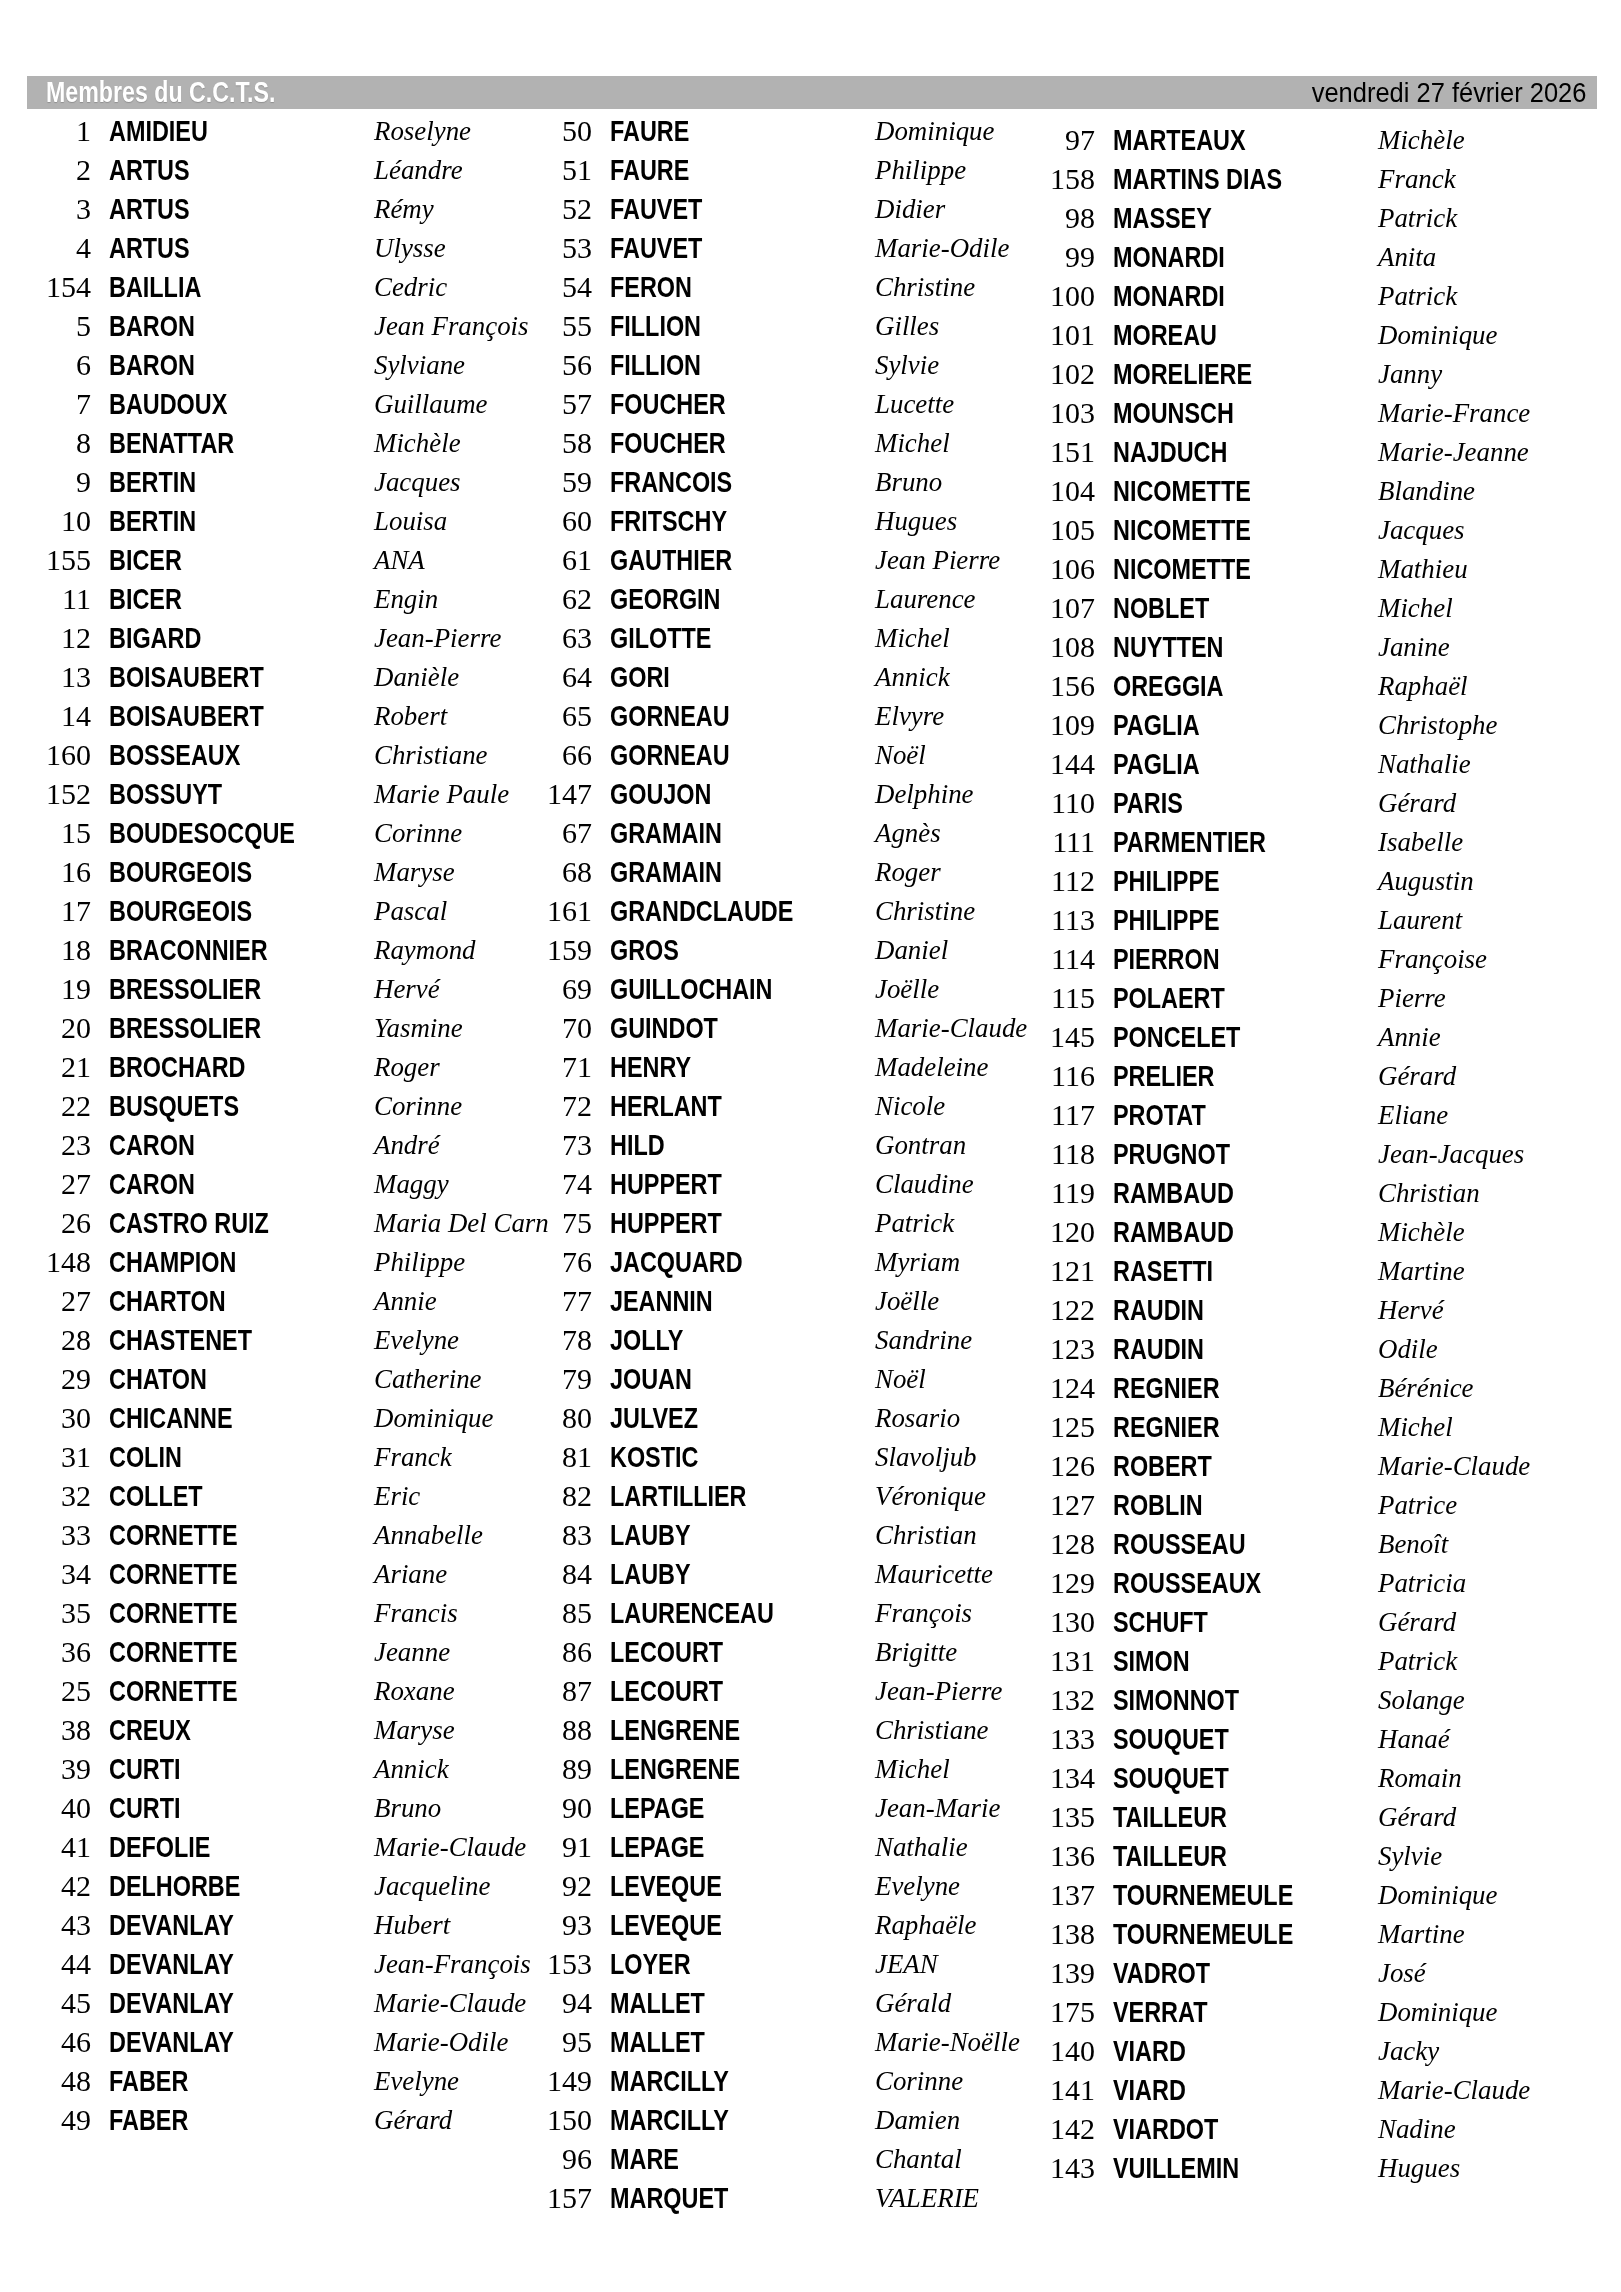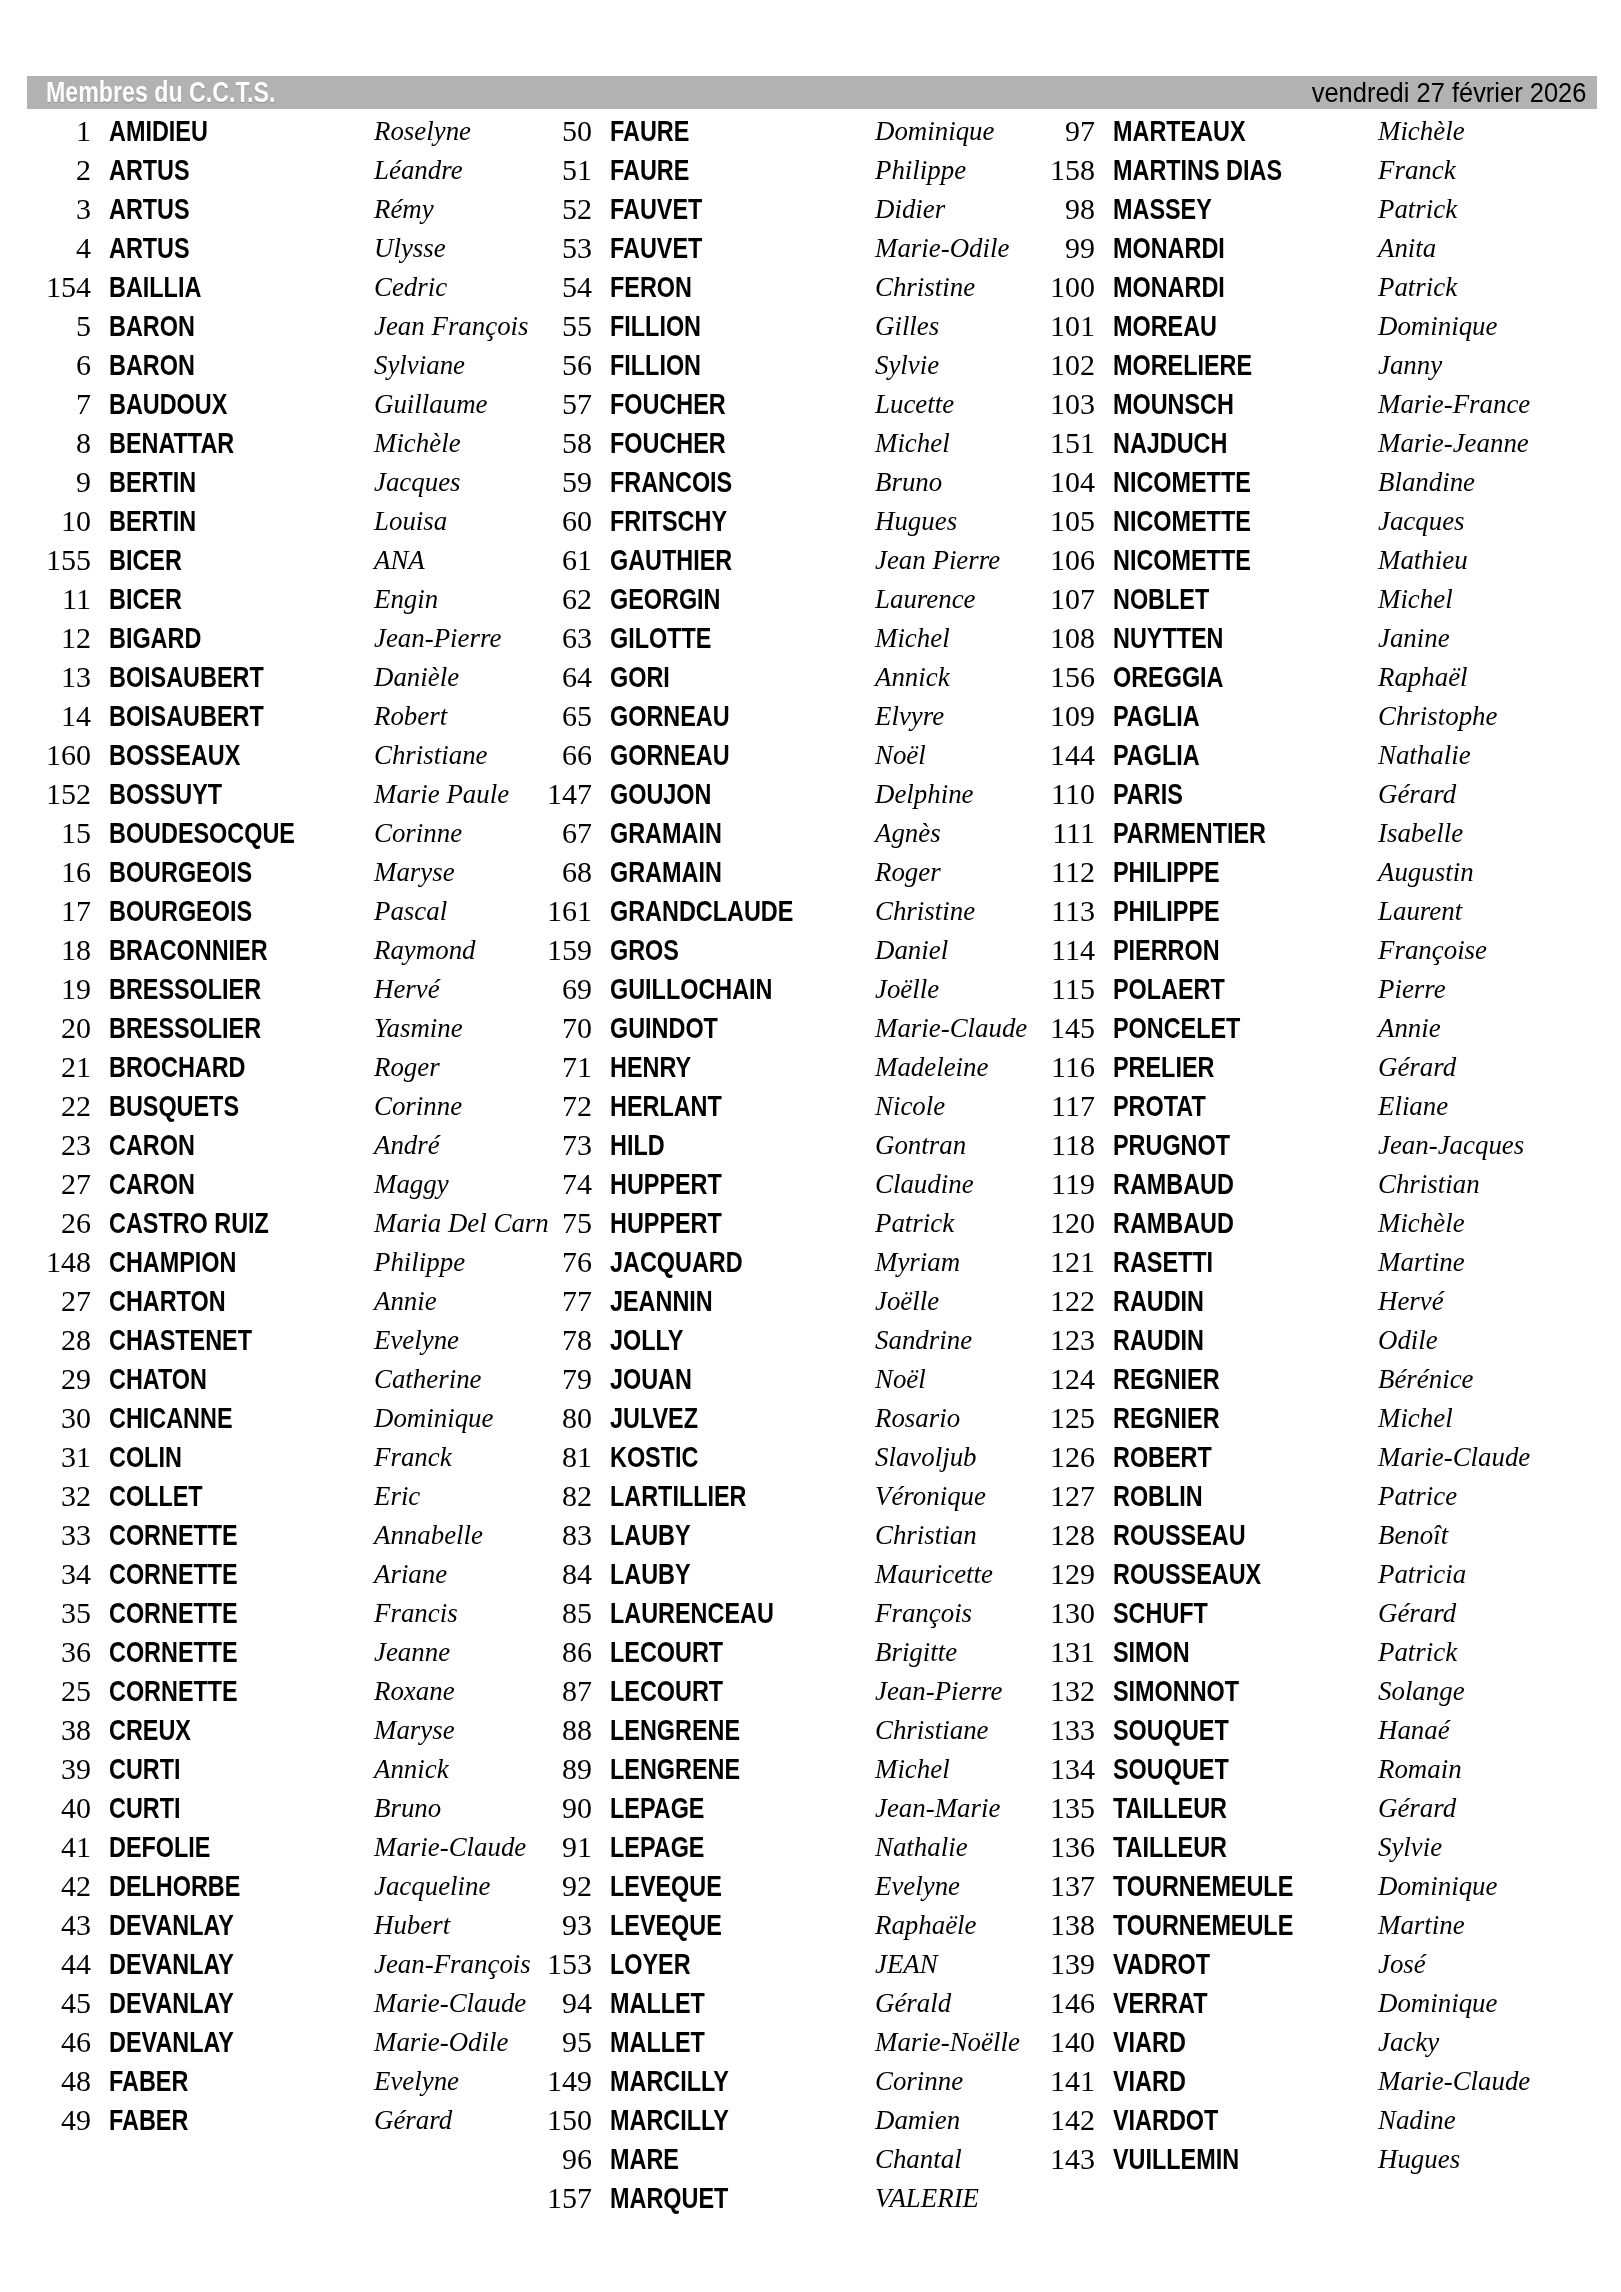--- a/index.html
+++ b/index.html
@@ -28,21 +28,21 @@
     font-family:"Liberation Sans",sans-serif;
     font-size:27.4px;color:#000000;white-space:nowrap;
     transform:scaleX(0.93);transform-origin:right center;
   }
   
   .member-col{
     position:absolute;top:111px;width:549px;
   }
   #col-1{left:0;}
   #col-2{left:501px;}
-  #col-3{left:1004px;}
+  #col-3{left:1004px;margin-top:9px;}
   .member-row{
     position:relative;height:39px;
   }
   .member-row span{
     position:absolute;top:0;height:39px;line-height:39px;
     white-space:nowrap;color:#000;
   }
   .member-number{
     left:0;width:91px;text-align:right;
     font-family:"Liberation Serif",serif;
@@ -838,21 +838,21 @@
         <span class="member-number">138</span>
         <span class="member-lastname">TOURNEMEULE</span>
         <span class="member-firstname">Martine</span>
       </div>
       <div class="member-row">
         <span class="member-number">139</span>
         <span class="member-lastname">VADROT</span>
         <span class="member-firstname">José</span>
       </div>
       <div class="member-row">
-        <span class="member-number">146</span>
+        <span class="member-number">175</span>
         <span class="member-lastname">VERRAT</span>
         <span class="member-firstname">Dominique</span>
       </div>
       <div class="member-row">
         <span class="member-number">140</span>
         <span class="member-lastname">VIARD</span>
         <span class="member-firstname">Jacky</span>
       </div>
       <div class="member-row">
         <span class="member-number">141</span>

